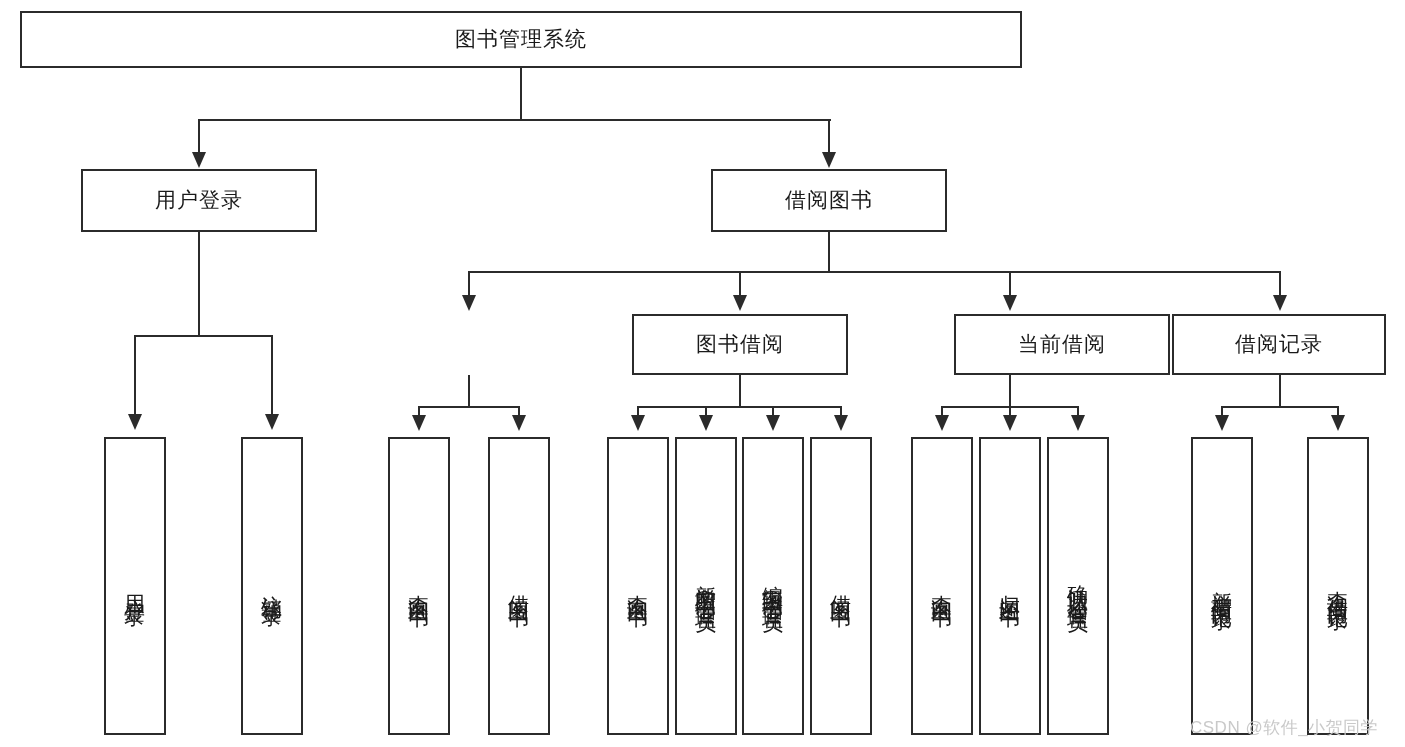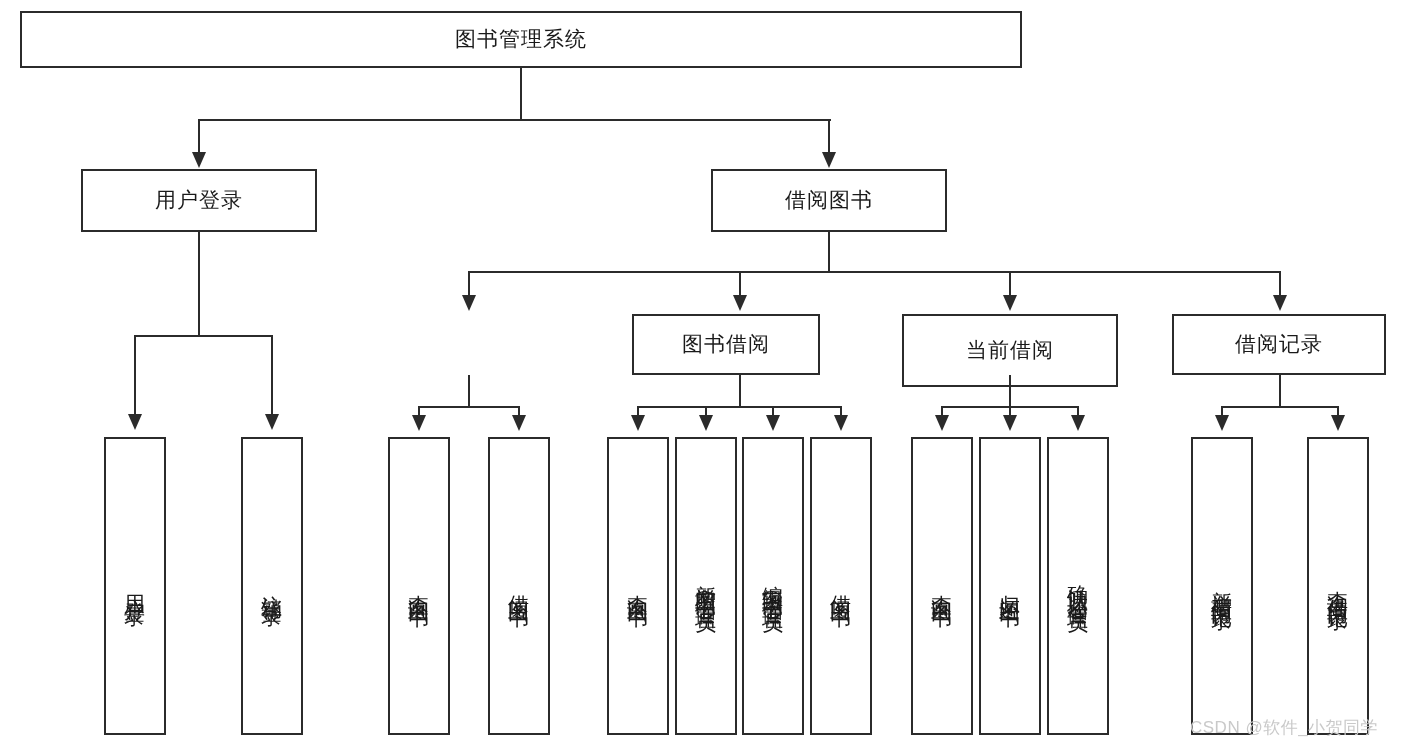--- a/index.html
+++ b/index.html
@@ -107,24 +107,24 @@
 
   <div class="vline" style="left:468px;top:271px;height:27px;"></div>
   <div class="arrow" style="left:462px;top:295px;"></div>
   <div class="vline" style="left:739px;top:271px;height:27px;"></div>
   <div class="arrow" style="left:733px;top:295px;"></div>
   <div class="vline" style="left:1009px;top:271px;height:27px;"></div>
   <div class="arrow" style="left:1003px;top:295px;"></div>
   <div class="vline" style="left:1279px;top:271px;height:27px;"></div>
   <div class="arrow" style="left:1273px;top:295px;"></div>
 
-  <div class="node h" style="left:632px;top:314px;width:188px;height:61px;">
+  <div class="node h" style="left:632px;top:314px;width:216px;height:61px;">
     <span class="lbl">图书借阅</span>
   </div>
-  <div class="node h" style="left:902px;top:314px;width:216px;height:73px;">
+  <div class="node h" style="left:954px;top:314px;width:216px;height:61px;">
     <span class="lbl">当前借阅</span>
   </div>
   <div class="node h" style="left:1172px;top:314px;width:214px;height:61px;">
     <span class="lbl">借阅记录</span>
   </div>
 
   <div class="vline" style="left:468px;top:375px;height:31px;"></div>
   <div class="hline" style="left:419px;top:406px;width:100px;"></div>
   <div class="vline" style="left:418px;top:406px;height:12px;"></div>
   <div class="arrow" style="left:412px;top:415px;"></div>

